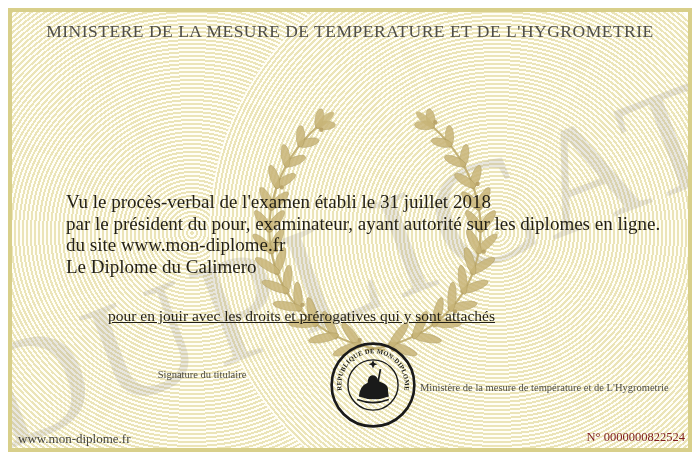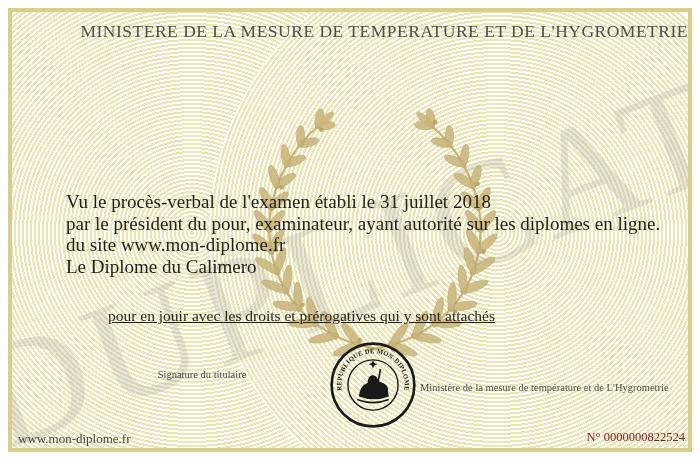--- a/index.html
+++ b/index.html
@@ -21,21 +21,21 @@
   .ring-right{left:197px;top:-67px;}
   
   .watermark{
     left:-55px;top:170px;width:820px;text-align:center;line-height:1;
     font-size:150px;letter-spacing:8px;color:rgba(158,155,146,0.24);
     transform:rotate(-21deg);transform-origin:center;white-space:nowrap;
     pointer-events:none;
   }
   .wreath{left:0;top:0;width:676px;height:436px;}
   .header{
-    left:0;top:9px;width:100%;text-align:right;
+    left:0;top:9px;width:100%;text-align:center;
     font-size:17.5px;letter-spacing:.5px;color:#4e4d48;
   }
   .title{
     left:0;top:57px;width:100%;text-align:center;
     font-size:40px;line-height:44px;letter-spacing:1px;color:#55534b;
   }
   .bodytext{left:54px;top:179px;font-size:19px;line-height:21.6px;color:#211e15;}
   .rights{left:96px;top:295px;font-size:15.5px;color:#211e15;text-decoration:underline;}
   .signature{left:85px;top:357px;width:210px;text-align:center;font-size:10.5px;color:#4c4b44;}
   .ministry{left:408px;top:370px;font-size:10.5px;color:#4c4b44;}

